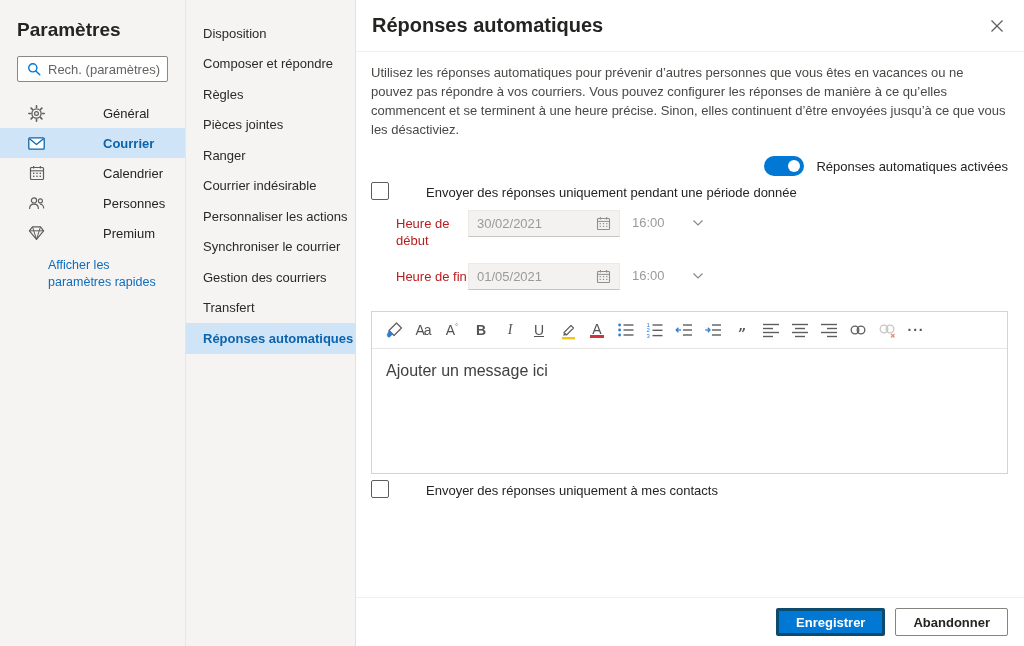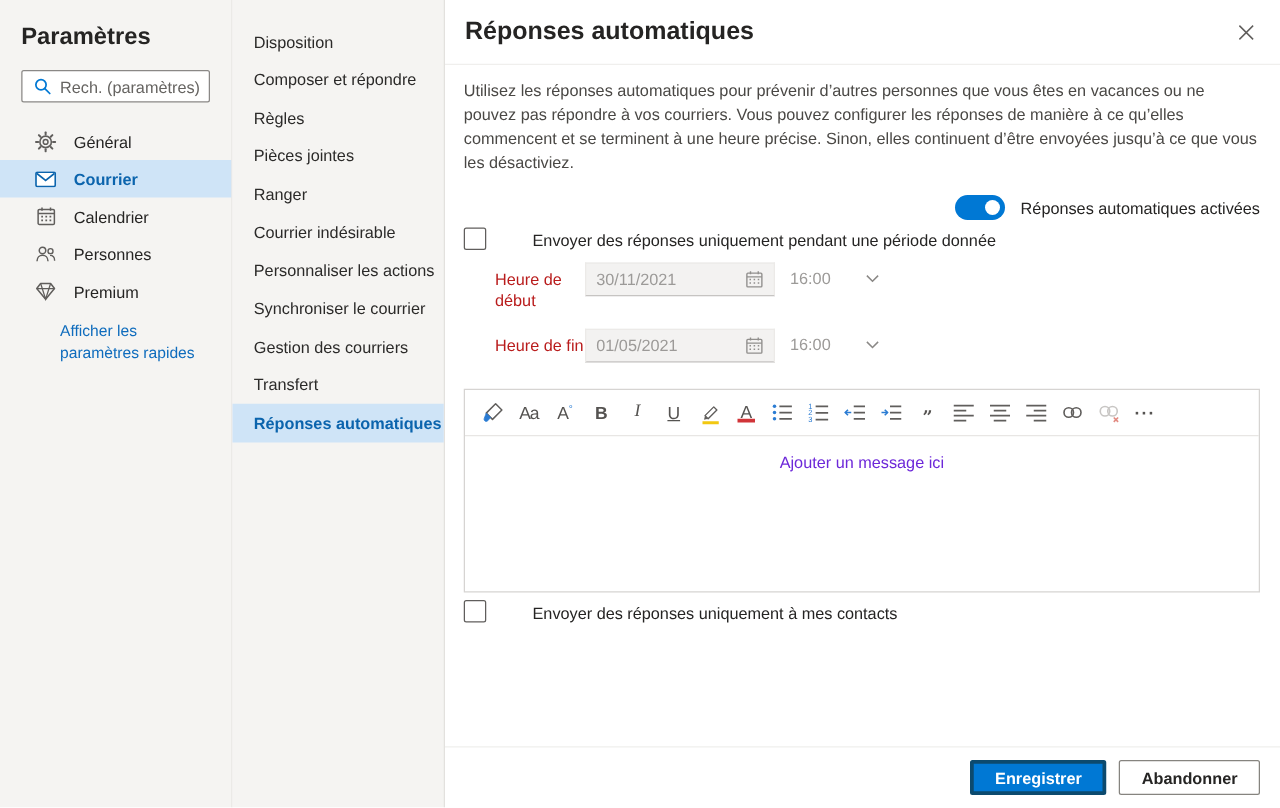--- a/index.html
+++ b/index.html
@@ -10,21 +10,21 @@
   
   .sidebar { width:186px; height:100%; background:#f5f4f2; border-right:1px solid #e8e6e3; flex:none; }
   .sidebar h1 { font-size:19px; font-weight:700; padding:19px 0 0 17px; color:#252423; }
   .searchbox { display:flex; align-items:center; margin:15px 17px 0 17px; height:26px;
                background:#fff; border:1px solid #8a8886; border-radius:2px; padding:0 6px; }
   .searchbox svg { flex:none; margin:0 7px 0 3px; }
   .searchbox input { border:none; outline:none; width:100%; font-size:13px; color:#252423;
                      font-family:inherit; background:transparent; }
   .searchbox input::placeholder { color:#666461; }
   .nav { margin-top:16px; }
-  .nav-item { display:flex; align-items:center; height:30px; padding-left:28px; cursor:pointer; }
+  .nav-item { display:flex; align-items:center; height:30px; padding-left:28px; cursor:pointer;gap:44px; }
   .nav-item .ic { width:17px; height:17px; display:flex; align-items:center; justify-content:center; flex:none; }
   .nav-item .lbl { margin-left:14px; font-size:13px; color:#252423; }
   .nav-item.selected { background:#cfe4f7; }
   .nav-item.selected .lbl { color:#0b64ad; font-weight:700; }
   .quick-link { display:block; margin:9px 0 0 48px; width:120px; font-size:12.5px; line-height:17px;
                 color:#0f6cbd; text-decoration:none; cursor:pointer; }
 
   
   .menu { width:170px; height:100%; background:#f5f4f2; padding-top:18px; flex:none;
           border-right:1px solid #e3e1de; }
@@ -72,21 +72,21 @@
   .g-font { font-size:13px; letter-spacing:-1px; }
   .g-size sup { font-size:8px; color:#2b7cd3; }
   .g-bold { font-weight:700; font-size:15px; color:#474543; }
   .g-italic { font-style:italic; font-family:"Liberation Serif","DejaVu Serif",serif; font-size:15px; }
   .g-under { text-decoration:underline; font-size:14px; }
   .g-fontcolor { border-bottom:3px solid #d13438; line-height:12px; font-size:13px; padding:0 2px; }
   .g-quote { font-family:"DejaVu Serif",serif; font-weight:700; font-size:17px; line-height:8px;
              padding-top:8px; color:#555351; }
   .g-more { font-weight:700; font-size:13px; letter-spacing:1px; color:#555351; }
   .tb.disabled { cursor:default; }
-  .editor-body { padding:13px 14px; font-size:13px; color:#6d28d9; cursor:text; height:125px;text-align:center; }
+  .editor-body { padding:13px 14px; font-size:16px; color:#404040; cursor:text; height:125px; }
 
   
   footer { position:absolute; left:0; right:0; bottom:0; height:49px; border-top:1px solid #f0efed;
            display:flex; align-items:center; justify-content:flex-end; padding:0 16px; gap:10px;
            background:#fff; }
   .btn { height:28px; font-size:13px; font-weight:700; font-family:inherit; border-radius:2px;
          padding:0 17px; cursor:pointer; }
   .btn-primary { background:#0078d4; color:#fff; border:3px solid #0c4a6e; }
   .btn-default { background:#fff; color:#252423; border:1px solid #86847f; }
 </style>
@@ -223,21 +223,21 @@
 
       <label class="check-row">
         <span class="checkbox"></span>
         <span class="lbl">Envoyer des réponses uniquement pendant une période donnée</span>
       </label>
 
       <div class="date-grid">
         <div class="date-row">
           <span class="dlabel">Heure de début</span>
           <div class="field">
-            <span class="val">30/11/2021</span>
+            <span class="val">30/02/2021</span>
             <svg width="15" height="15" viewBox="0 0 15 15">
               <rect x="1.5" y="2.5" width="12" height="11" rx="0.8" fill="none" stroke="#918f8d" stroke-width="1.1"></rect>
               <line x1="1.5" y1="5.4" x2="13.5" y2="5.4" stroke="#918f8d" stroke-width="1"></line>
               <line x1="4.4" y1="1" x2="4.4" y2="3.4" stroke="#918f8d" stroke-width="1.1"></line>
               <line x1="10.6" y1="1" x2="10.6" y2="3.4" stroke="#918f8d" stroke-width="1.1"></line>
               <g fill="#918f8d">
                 <rect x="3.6" y="7" width="1.2" height="1.2"></rect>
                   <rect x="6.9" y="7" width="1.2" height="1.2"></rect>
                 <rect x="10.2" y="7" width="1.2" height="1.2"></rect>
                   <rect x="3.6" y="9.8" width="1.2" height="1.2"></rect>

